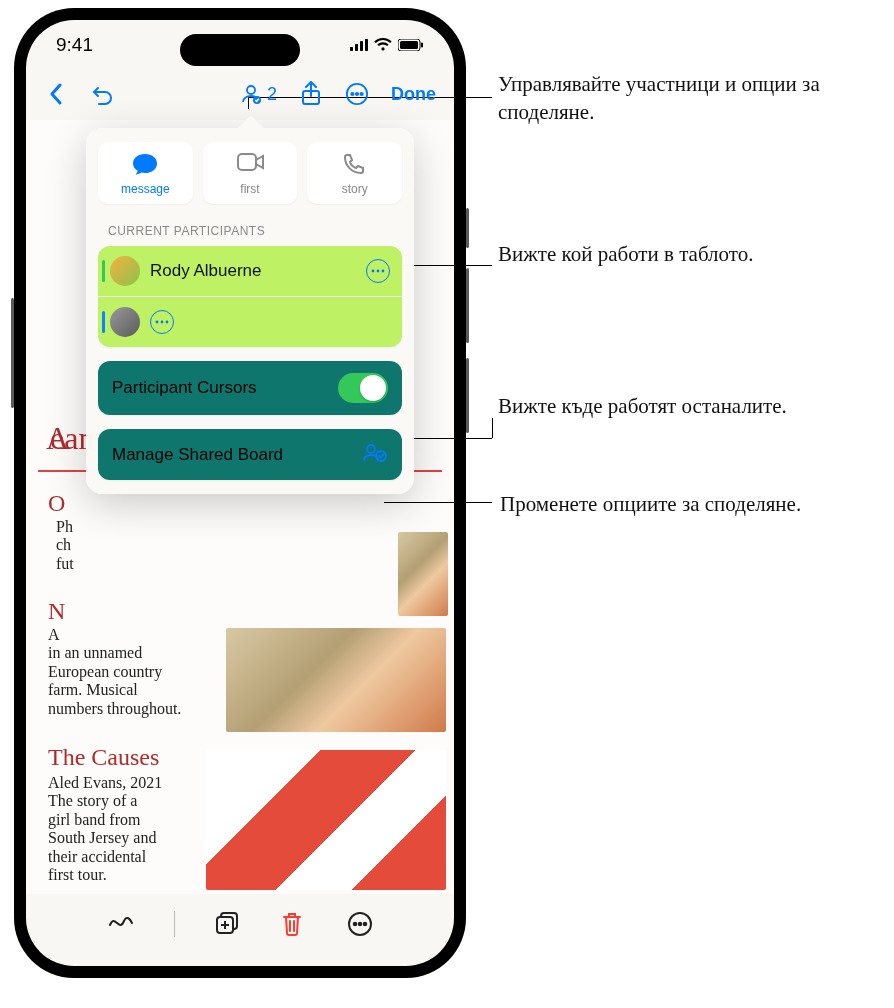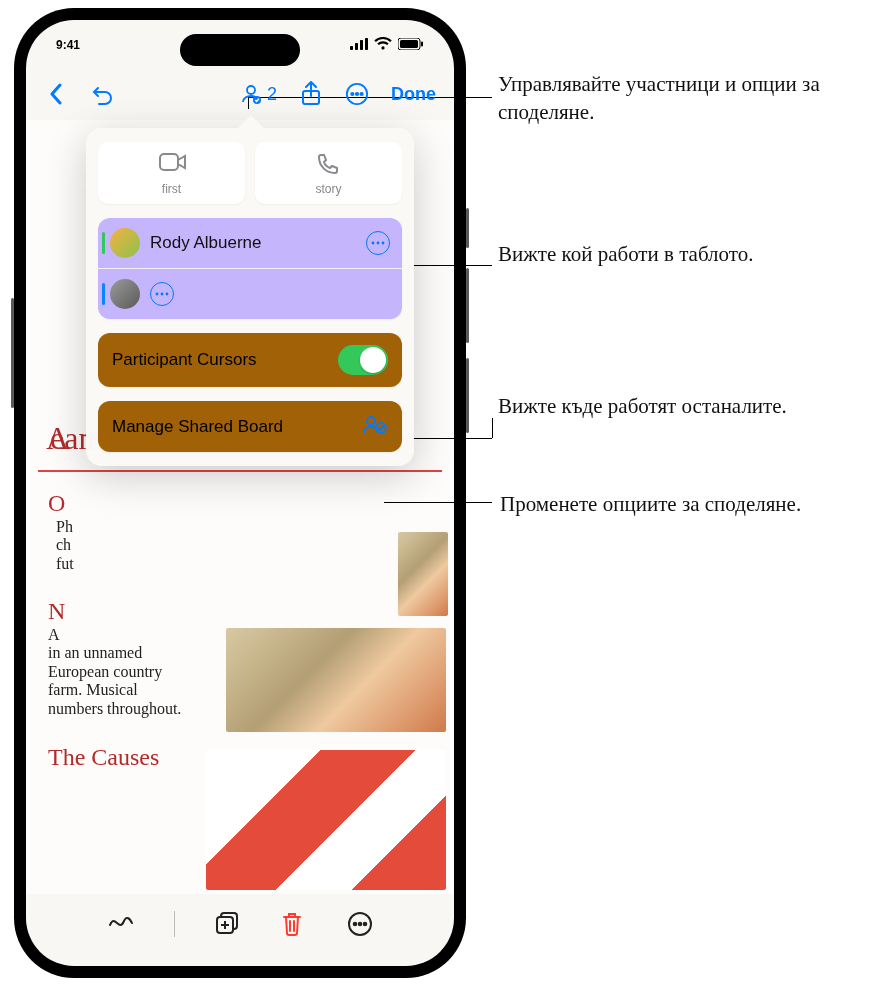--- a/index.html
+++ b/index.html
@@ -46,21 +46,21 @@
   .side-button-left {
     position:absolute; left:-3px; top:290px; width:3px; height:110px; background:#5a5a5a; border-radius:2px;
   }
 
   
   .status-bar {
     position: absolute; top: 0; left: 0; right: 0;
     height: 50px;
     display: flex; justify-content: space-between; align-items: center;
     padding: 16px 30px;
-    font-size: 12px; font-weight: 700;
+    font-size: 19px; font-weight: 400;
     z-index: 40;
   }
   .status-icons { display:flex; gap:6px; align-items:center; }
 
   
   .toolbar {
     position: absolute; top: 52px; left: 0; right: 0;
     height: 44px;
     display: flex; align-items:center; justify-content:space-between;
     padding: 0 18px;
@@ -159,21 +159,21 @@
   .contact-btn .ci { width:26px; height:26px; }
   .contact-lbl { font-size:12px; color:#888; }
   .contact-btn.active .contact-lbl { color:#007aff; }
 
   .section-header {
     font-size:12px; letter-spacing:0.5px; color:#8a8a8e;
     text-transform:uppercase;
     padding: 6px 10px 8px;
   }
   .list {
-    background:#c4b5fd; border-radius:12px;
+    background:#bef264; border-radius:12px;
     box-shadow: 0 1px 2px rgba(0,0,0,.05);
     overflow:hidden;
     margin-bottom:14px;
   }
   .list-row {
     display:flex; align-items:center; gap:10px;
     padding:10px 12px;
     border-bottom:1px solid #eee;
   }
   .list-row:last-child { border-bottom:none; }
@@ -186,21 +186,21 @@
   .avatar .dot {
     position:absolute; left:-8px; top:4px; bottom:4px; width:3px; border-radius:2px;
   }
   .row-label { flex:1; font-size:17px; color:#111; }
   .more-circle {
     width:24px; height:24px; border:1.8px solid #007aff; border-radius:50%;
     color:#007aff; display:flex; align-items:center; justify-content:center;
   }
 
   .single-cell {
-    background:#a16207; border-radius:12px;
+    background:#0f766e; border-radius:12px;
     box-shadow: 0 1px 2px rgba(0,0,0,.05);
     margin-bottom:14px;
     padding:12px 14px;
     display:flex; align-items:center; justify-content:space-between;
     font-size:17px;
   }
   .toggle {
     width:50px; height:30px; border-radius:15px; background:#34c759;
     position:relative;
   }
@@ -320,20 +320,26 @@
         <div class="scribble-block scribble-heading" style="top:478px; left:22px;">N</div>
         <div class="scribble-block" style="top:506px; left:22px;">A
 in an unnamed
 European country
 farm. Musical
 numbers throughout.</div>
 
         <div class="photo-placeholder" style="top:508px; left:200px; width:220px; height:104px;"></div>
 
         <div class="scribble-block scribble-heading" style="top:624px; left:22px;">The Causes</div>
+        <div class="scribble-block" style="top:654px; left:22px;">Aled Evans, 2021
+The story of a
+girl band from
+South Jersey and
+their accidental
+first tour.</div>
 
         <div class="red-art" style="top:630px; left:180px; width:240px; height:140px;"></div>
 
       </div>
     </div>
 
     <div class="bottom-bar">
       <span class="bot-icon">
         <svg width="26" height="20" viewBox="0 0 26 20" fill="none" stroke="#222" stroke-width="2" stroke-linecap="round">
             <path d="M2 14c5-12 9 8 14-4 3-6 6-2 8 2"></path>
@@ -362,39 +368,48 @@
             <circle cx="13" cy="13" r="11"></circle>
             <circle cx="8" cy="13" r="1.3" fill="#222"></circle>
             <circle cx="13" cy="13" r="1.3" fill="#222"></circle>
             <circle cx="18" cy="13" r="1.3" fill="#222"></circle>
           </svg>
       </span>
     </div>
 
     <div class="popover">
       <div class="contact-row">
+        <div class="contact-btn active">
+          <span class="ci">
+            <svg width="26" height="24" viewBox="0 0 26 24" fill="#007aff">
+                <path d="M13 2C6 2 1 6.2 1 11.4c0 3 1.8 5.6 4.6 7.3-.3 1.3-1 2.8-2 3.9 2.3-.2 4.4-1.1 5.9-2 1.1.2 2.3.4 3.5.4 7 0 12-4.2 12-9.6S20 2 13 2Z"></path>
+              </svg>
+          </span>
+          <span class="contact-lbl">message</span>
+        </div>
         <div class="contact-btn">
           <span class="ci">
             <svg width="28" height="20" viewBox="0 0 28 20" fill="none" stroke="#8a8a8e" stroke-width="2">
                 <rect x="1" y="2" width="18" height="16" rx="4"></rect>
                 <path d="M19 8l7-4v12l-7-4Z"></path>
               </svg>
           </span>
           <span class="contact-lbl">first</span>
         </div>
         <div class="contact-btn">
           <span class="ci">
             <svg width="24" height="24" viewBox="0 0 24 24" fill="none" stroke="#8a8a8e" stroke-width="2">
                 <path d="M5 3c-1 0-2 1-2 2 0 9 7 16 16 16 1 0 2-1 2-2v-3l-5-2-2 2c-3-1-5-3-6-6l2-2-2-5H5Z"></path>
               </svg>
           </span>
           <span class="contact-lbl">story</span>
         </div>
       </div>
 
+      <div class="section-header">CURRENT PARTICIPANTS</div>
 
       <div class="list">
         <div class="list-row">
           <div class="avatar" style="background:linear-gradient(135deg,#f6b042,#8bc34a)">
             <div class="dot" style="background:#34c759"></div>
           </div>
           <span class="row-label">Rody Albuerne</span>
           <span class="more-circle">
             <svg width="14" height="4" viewBox="0 0 14 4" fill="#007aff">
                 <circle cx="2" cy="2" r="1.4"></circle>

